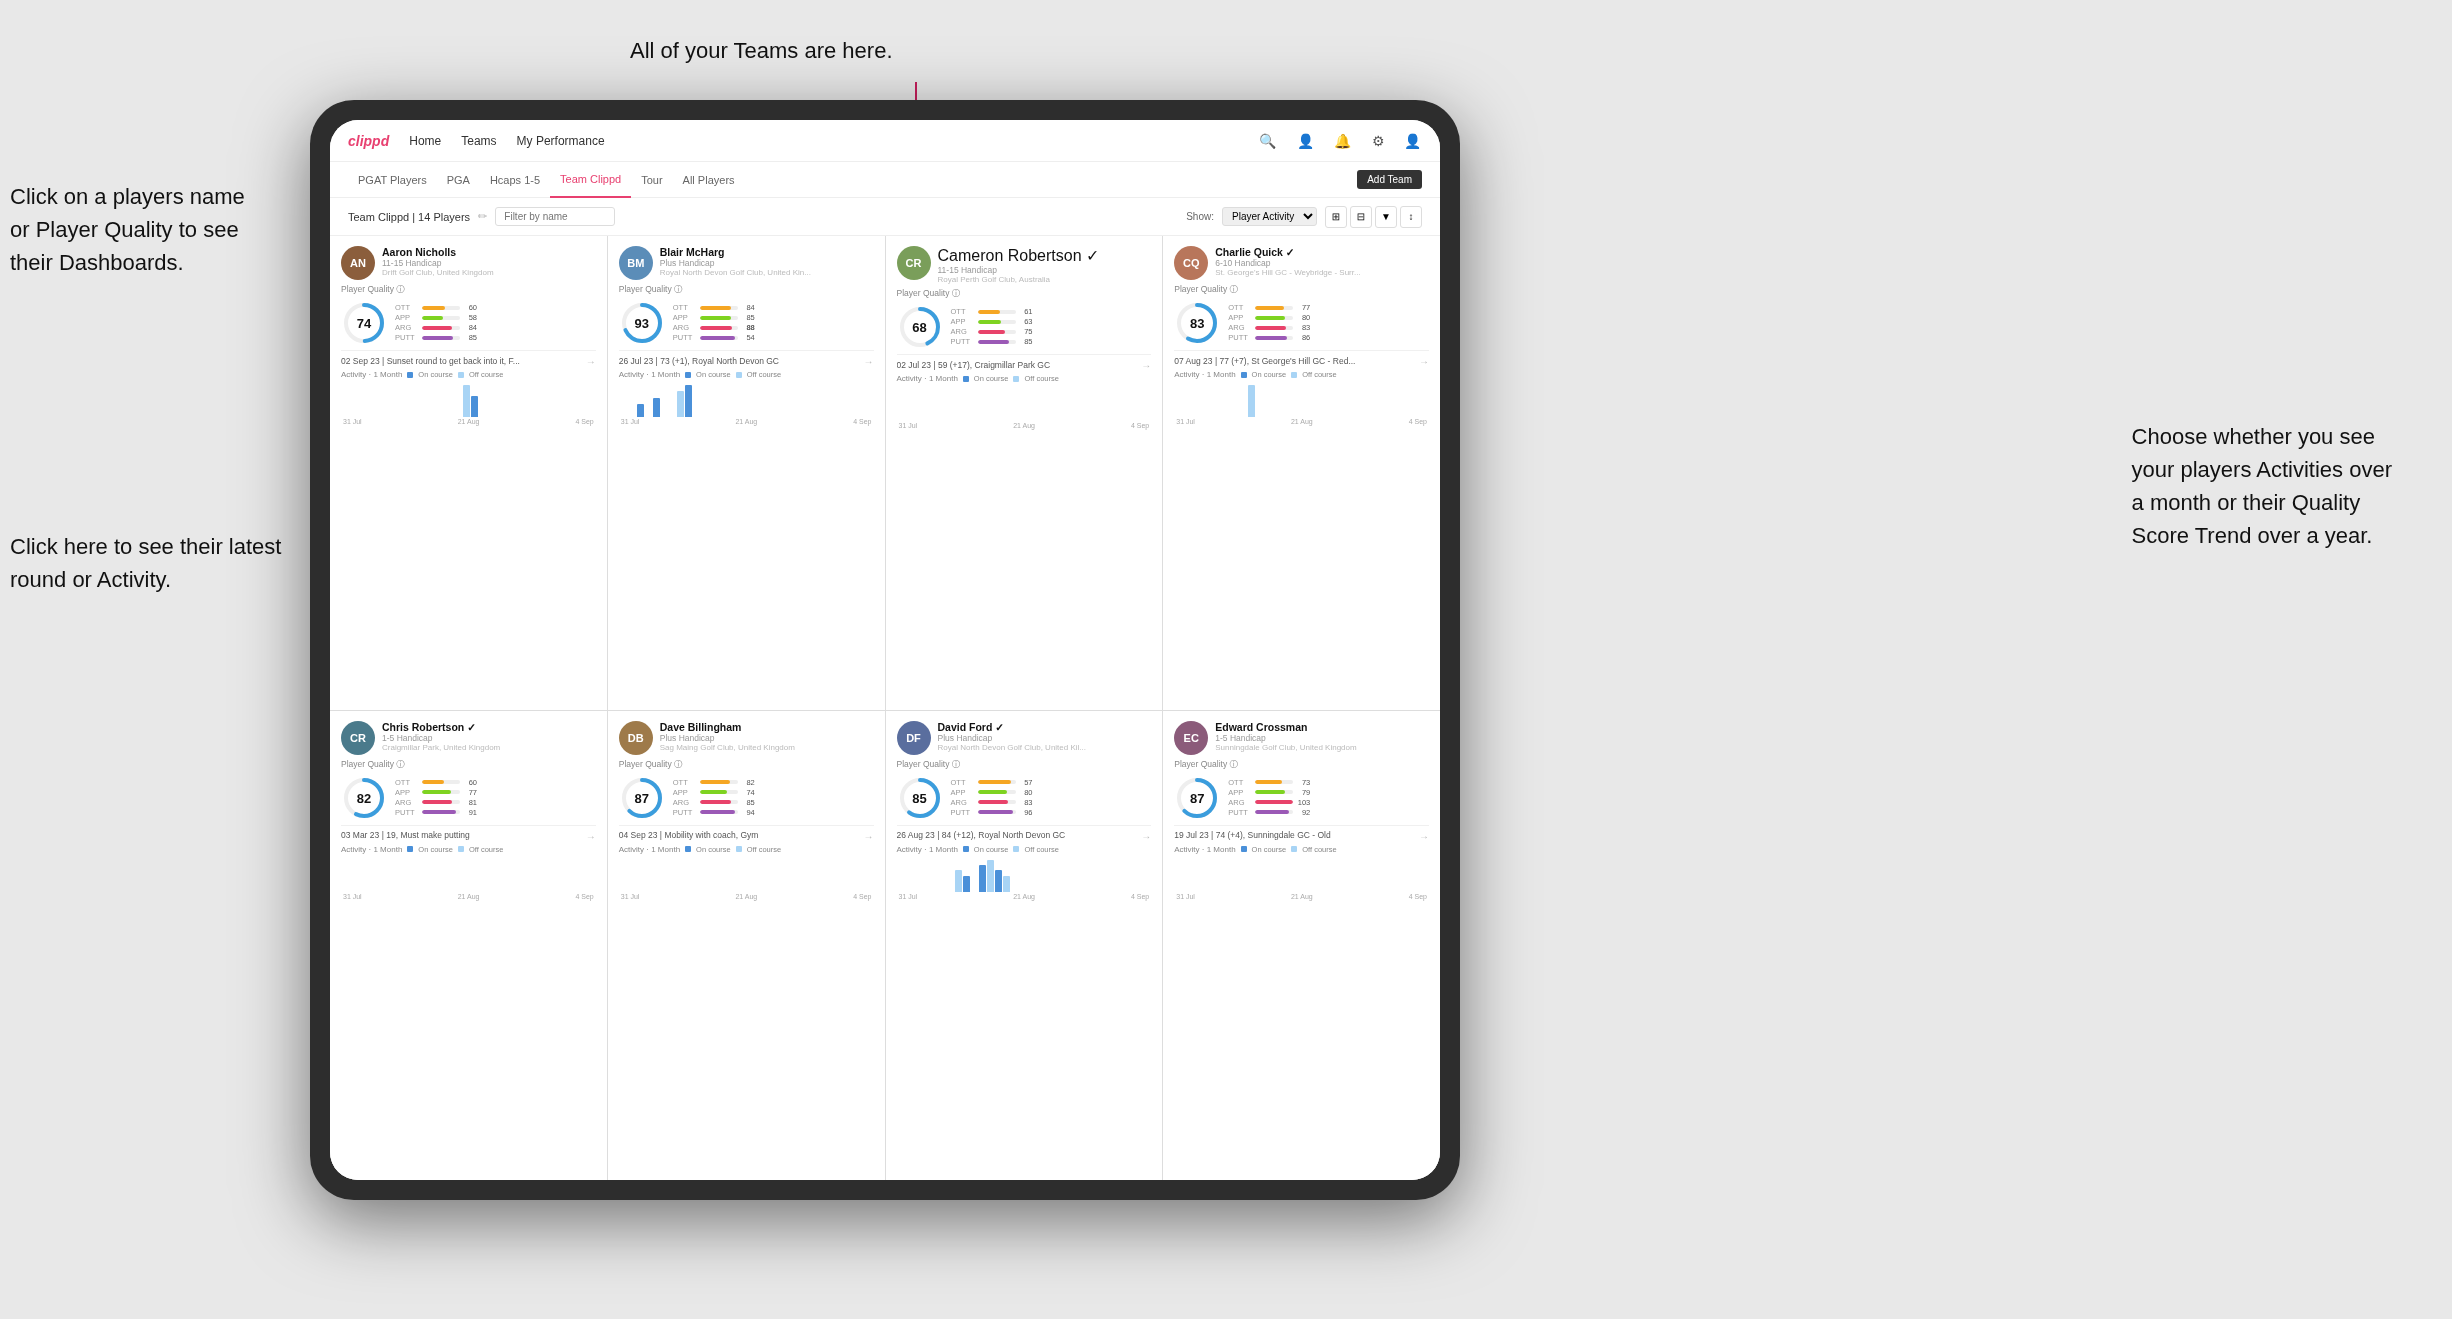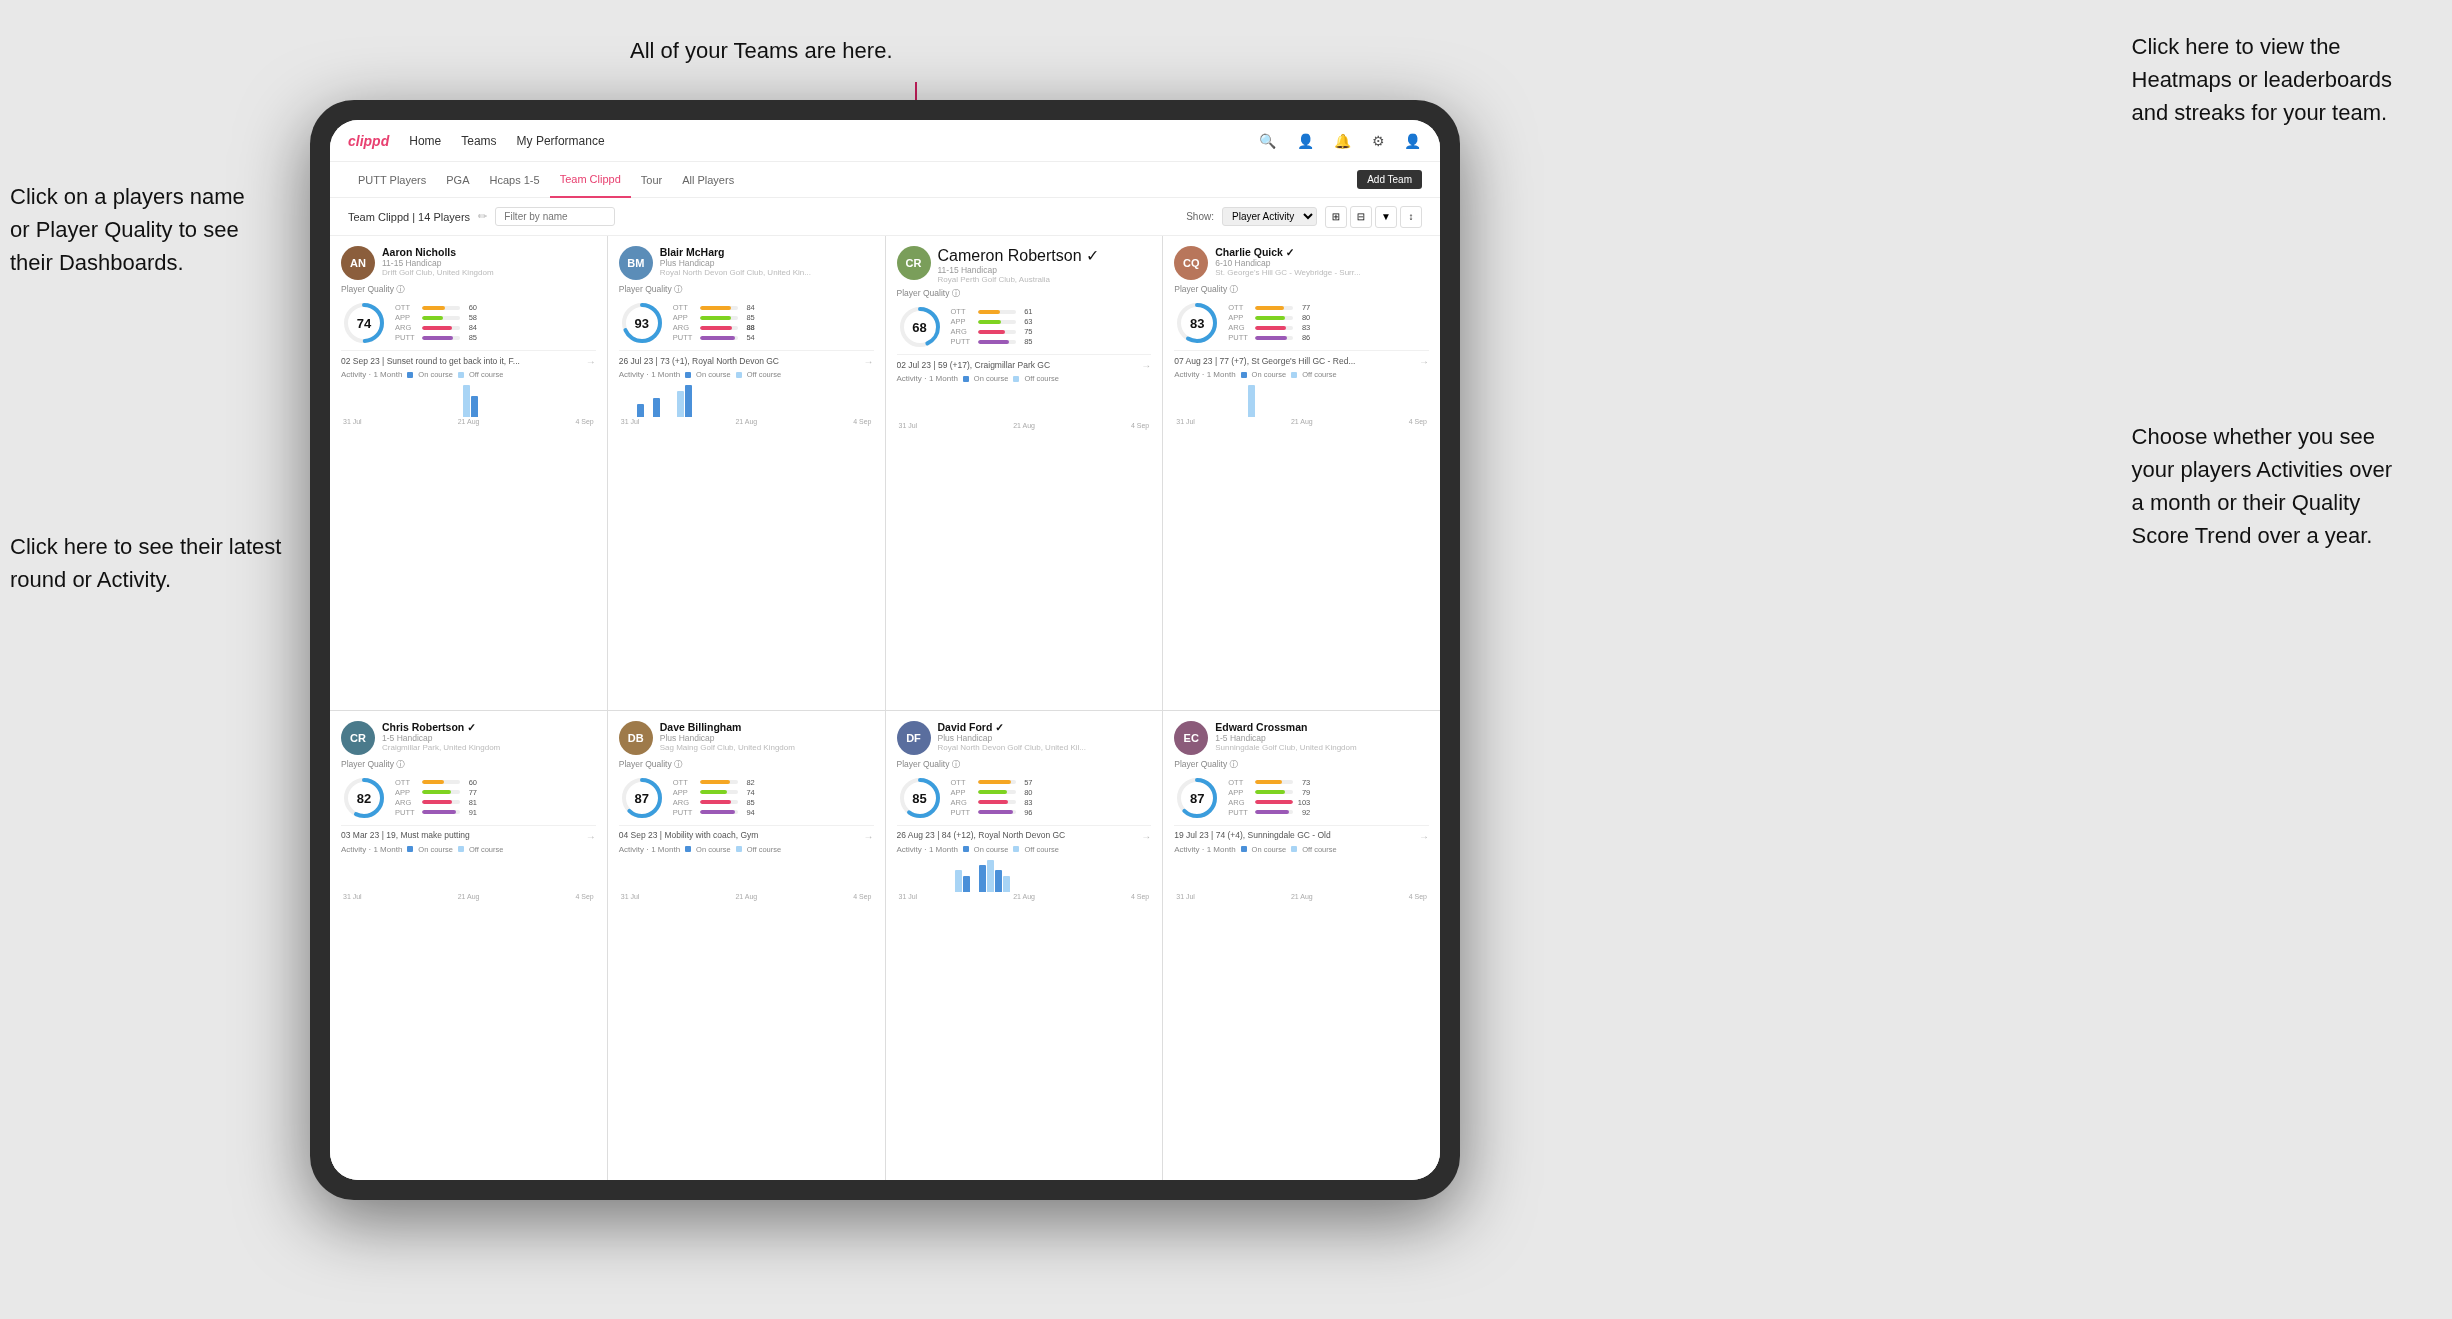--- a/index.html
+++ b/index.html
@@ -32,25 +32,20 @@
     <line x1="420" y1="620" x2="500" y2="595" stroke="#c41e5b" stroke-width="2" marker-end="url(#arrow)"></line>
 
     <line x1="1370" y1="530" x2="1195" y2="490" stroke="#c41e5b" stroke-width="2" marker-end="url(#arrow)"></line>
     <defs>
       <marker id="arrow" markerWidth="8" markerHeight="8" refX="6" refY="3" orient="auto">
         <path d="M0,0 L0,6 L8,3 z" fill="#c41e5b"></path>
       </marker>
     </defs>
   </svg>
 
-  <div style="position:absolute;right:60px;top:30px;font-size:22px;color:#111;line-height:1.5;text-align:left;">
-    <div>Click here to view the</div>
-    <div>Heatmaps or leaderboards</div>
-    <div>and streaks for your team.</div>
-  </div>
 
   <div style="position:absolute;left:10px;top:180px;font-size:22px;color:#111;line-height:1.5;">
     <div>Click on a players name</div>
     <div>or Player Quality to see</div>
     <div>their Dashboards.</div>
   </div>
 
   <div style="position:absolute;right:60px;top:420px;font-size:22px;color:#111;line-height:1.5;">
     <div>Choose whether you see</div>
     <div>your players Activities over</div>
@@ -73,21 +68,21 @@
         <span style="font-size:12px;color:#333;cursor:pointer;">My Performance</span>
         <div style="flex:1;"></div>
         <span style="font-size:14px;color:#555;cursor:pointer;">🔍</span>
         <span style="font-size:14px;color:#555;cursor:pointer;">👤</span>
         <span style="font-size:14px;color:#555;cursor:pointer;">🔔</span>
         <span style="font-size:14px;color:#555;cursor:pointer;">⚙</span>
         <span style="font-size:14px;color:#555;cursor:pointer;">👤</span>
       </div>
 
       <div style="background:#fff;border-bottom:1px solid #eee;padding:0 18px;height:36px;display:flex;align-items:center;flex-shrink:0;">
-        <span style="font-size:11px;color:#666;padding:0 10px;height:36px;display:flex;align-items:center;cursor:pointer;">PUTT Players</span>
+        <span style="font-size:11px;color:#666;padding:0 10px;height:36px;display:flex;align-items:center;cursor:pointer;">PGAT Players</span>
         <span style="font-size:11px;color:#666;padding:0 10px;height:36px;display:flex;align-items:center;cursor:pointer;">PGA</span>
         <span style="font-size:11px;color:#666;padding:0 10px;height:36px;display:flex;align-items:center;cursor:pointer;">Hcaps 1-5</span>
         <span style="font-size:11px;color:#e84070;padding:0 10px;height:36px;display:flex;align-items:center;cursor:pointer;border-bottom:2px solid #e84070;">Team Clippd</span>
         <span style="font-size:11px;color:#666;padding:0 10px;height:36px;display:flex;align-items:center;cursor:pointer;">Tour</span>
         <span style="font-size:11px;color:#666;padding:0 10px;height:36px;display:flex;align-items:center;cursor:pointer;">All Players</span>
         <div style="flex:1;"></div>
         <button style="background:#333;color:#fff;font-size:10px;padding:4px 10px;border:none;border-radius:3px;cursor:pointer;">Add Team</button>
       </div>
 
       <div style="background:#fff;padding:6px 18px;display:flex;align-items:center;gap:8px;border-bottom:1px solid #eee;flex-shrink:0;height:38px;">

